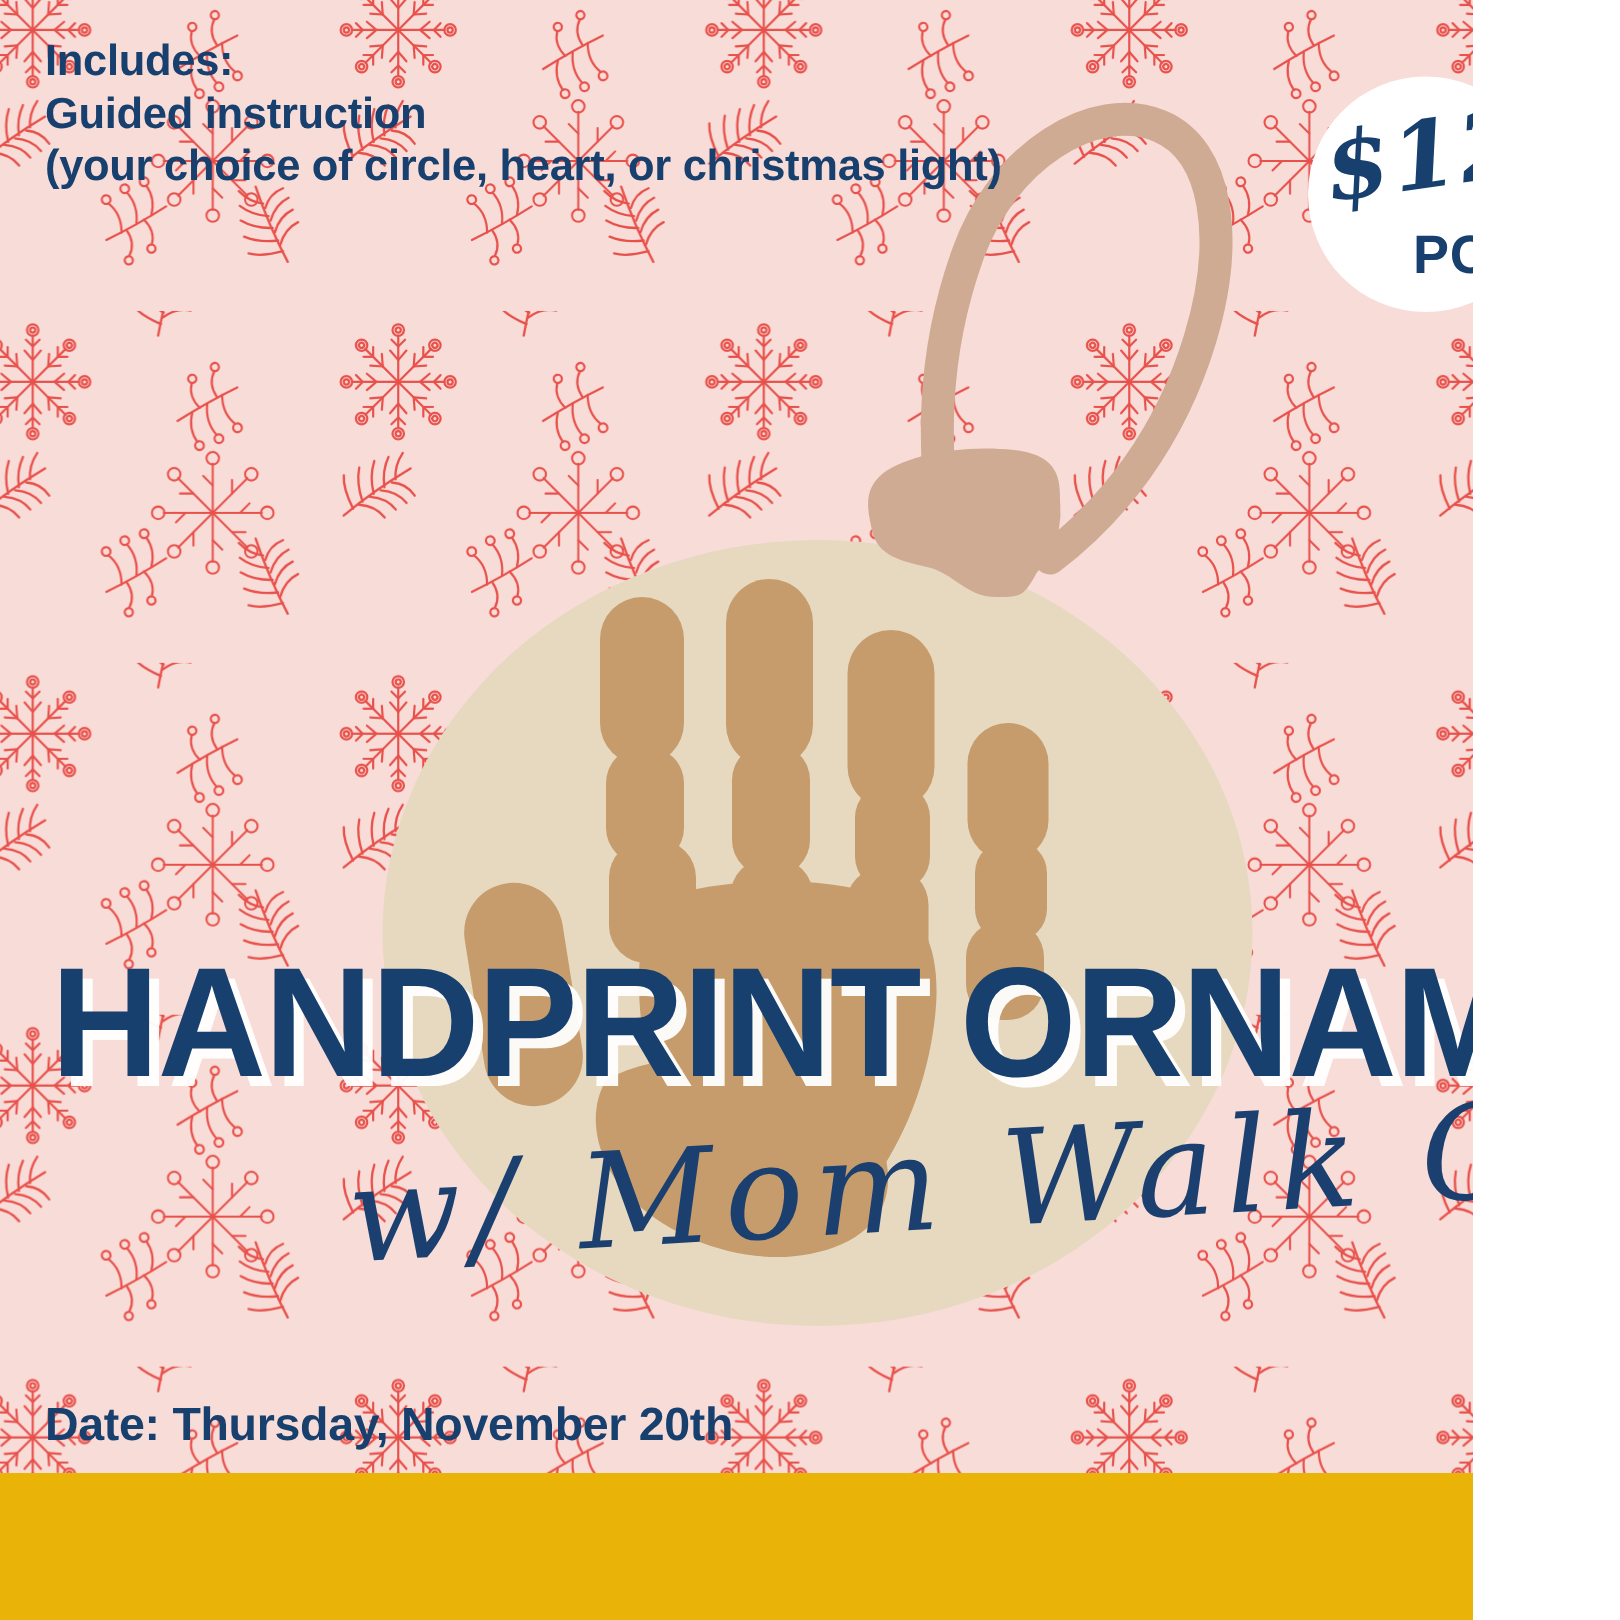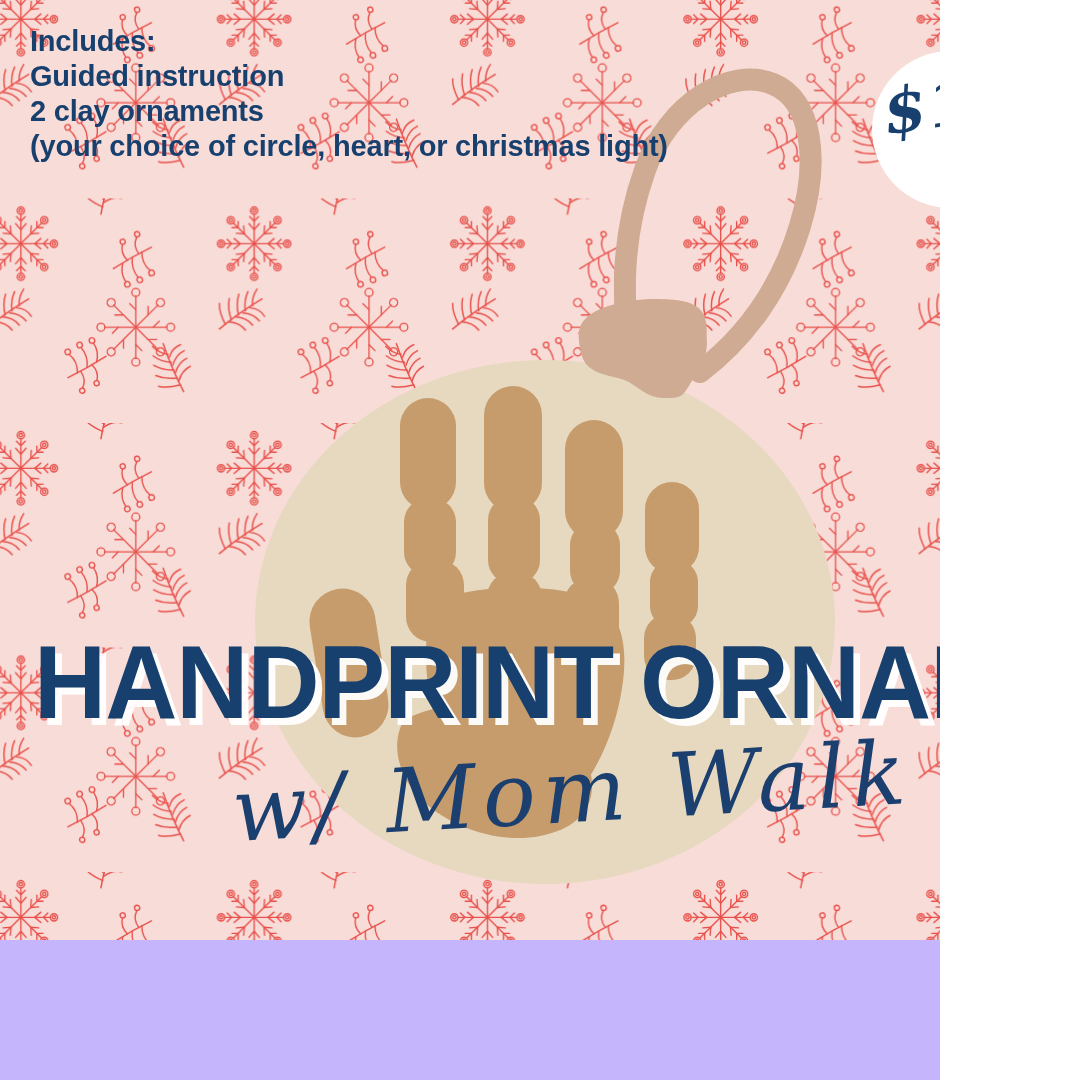--- a/index.html
+++ b/index.html
@@ -6,22 +6,23 @@
   html, body {
     margin: 0;
     padding: 0;
     background: #ffffff;
   }
   .poster {
     position: relative;
     width: 940px;
     height: 1080px;
     overflow: hidden;
-    background: #c4b5fd;
+    background: #eab308;
     font-family: "Liberation Sans", sans-serif;
+    padding-left: 42px;
     -webkit-font-smoothing: antialiased;
   }
 
   
   .pattern {
     position: absolute;
     inset: 0;
     z-index: 1;
     pointer-events: none;
   }
@@ -366,29 +367,29 @@
                C 572 730, 590 754, 592 782
                C 594 812, 572 830, 540 836
                C 500 844, 452 828, 424 802
                C 398 778, 390 744, 404 720 Z"></path>
     </g>
   </svg>
 
   <div class="includes">
     <div>Includes:</div>
     <div>Guided instruction</div>
-    <div>2 clay ornaments</div>
     <div>(your choice of circle, heart, or christmas light)</div>
   </div>
 
   <div class="badge">
     <div class="badge-amount">$12</div>
     <div class="badge-unit">PC</div>
   </div>
 
   <div class="title">HANDPRINT ORNAMENTS</div>
 
   <div class="subtitle">w/ Mom Walk Co MB</div>
 
   <div class="schedule">
+    <div>Date: Thursday, November 20th</div>
   </div>
 
 </div>
 
 </body></html>

